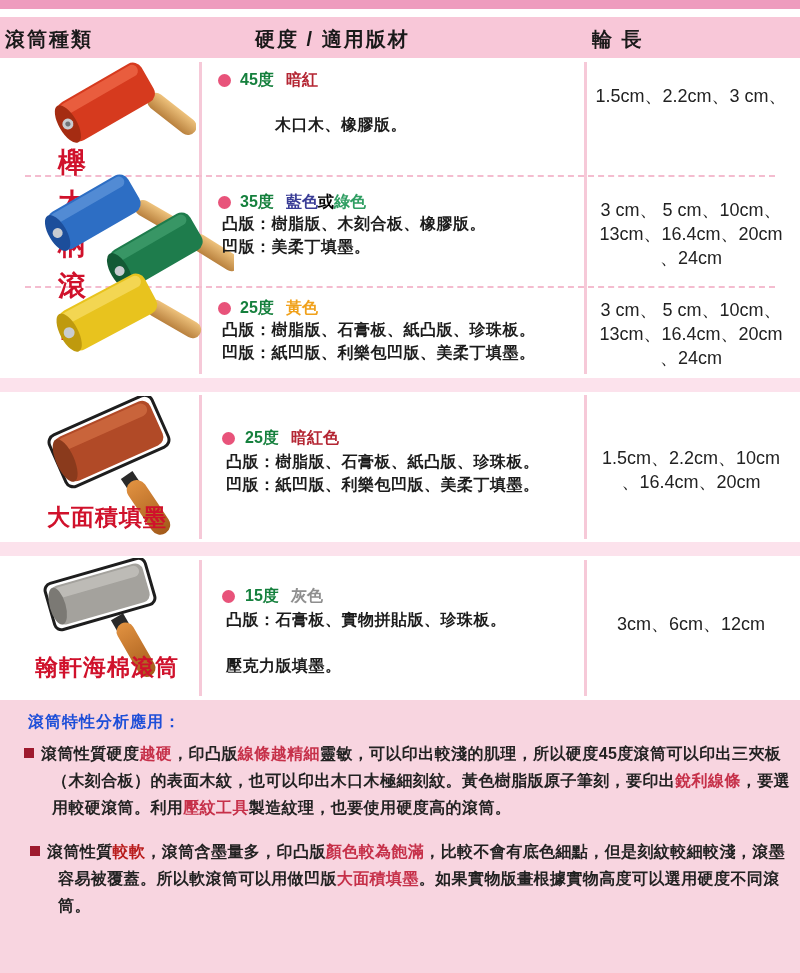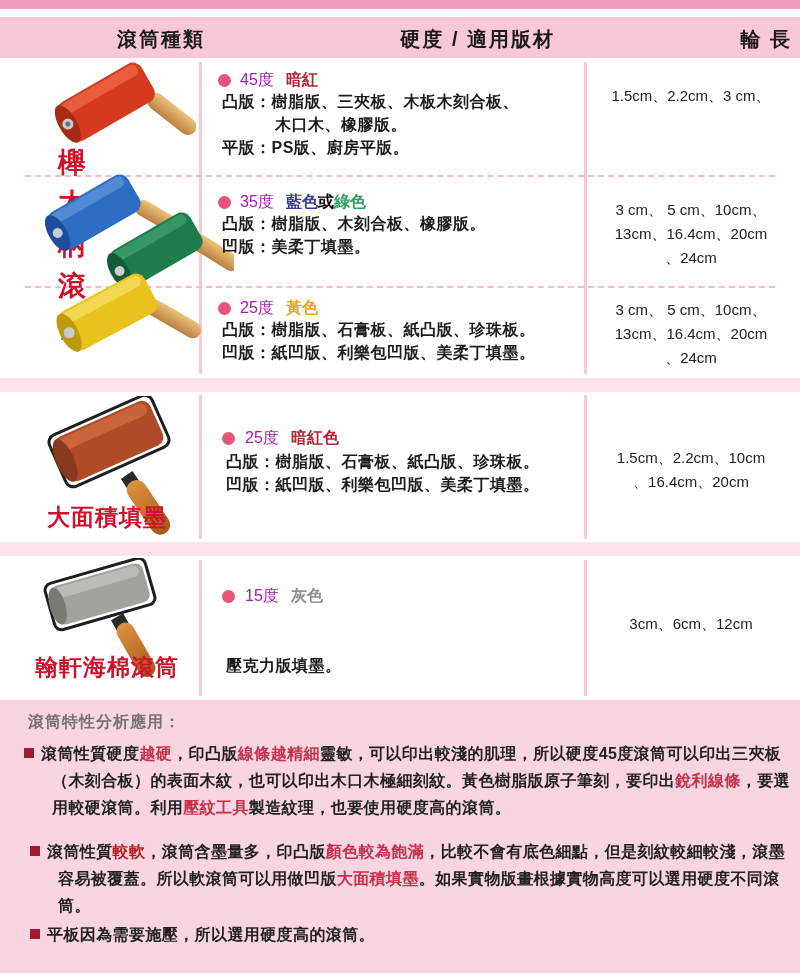--- a/index.html
+++ b/index.html
@@ -1,32 +1,32 @@
 <!DOCTYPE html>
 <html><head>
 <meta charset="utf-8">
 <style>
   html,body{margin:0;padding:0;}
   body{font-family:"Liberation Sans","DejaVu Sans",sans-serif;background:#fff;}
   .page{position:relative;width:800px;height:973px;background:#fff;overflow:hidden;}
   .abs{position:absolute;}
   .stripe{left:0;top:0;width:800px;height:9px;}
   .hband{left:0;top:17px;width:800px;height:41px;}
-  .hcell{top:26px;font-size:20px;font-weight:bold;color:#1a1a1a;text-align:right;letter-spacing:2px;white-space:nowrap;}
+  .hcell{top:26px;font-size:20px;font-weight:bold;color:#1a1a1a;text-align:left;letter-spacing:2px;white-space:nowrap;}
   .vdiv{width:3px;}
   .sep{left:0;width:800px;}
   .dash{left:25px;width:750px;height:0;border-top:2px dashed #f4bccf;}
   .vlabel{width:34px;font-size:28px;line-height:41px;font-weight:bold;word-break:break-all;text-align:center;}
   .seclabel{width:190px;text-align:center;font-size:23px;font-weight:bold;letter-spacing:1px;white-space:nowrap;}
   .bullet{width:13px;height:13px;border-radius:50%;}
-  .deg{font-size:16px;font-weight:normal;color:#a21caf;white-space:nowrap;}
+  .deg{font-size:16px;font-weight:bold;color:#15803d;white-space:nowrap;}
   .cword{font-size:16px;font-weight:bold;white-space:nowrap;}
   .mline{font-size:16px;font-weight:bold;color:#1c1c1c;letter-spacing:0.5px;white-space:nowrap;}
   .lenblock{width:206px;text-align:center;}
-  .lenline{font-size:15px;color:#222;line-height:24px;white-space:nowrap;}
+  .lenline{font-size:18px;color:#222;line-height:24px;white-space:nowrap;}
   .notes-bg{left:0;top:700px;width:800px;height:273px;}
   .ntitle{font-size:16px;font-weight:bold;letter-spacing:1px;white-space:nowrap;}
   .para{width:742px;font-size:16px;font-weight:bold;line-height:27px;color:#222;padding-left:28px;text-indent:-11px;letter-spacing:0.4px;}
   .sq{position:absolute;left:0;top:8px;width:10px;height:10px;}
   svg{display:block;}
 </style>
 </head>
 <body>
 
 <div class="page">
@@ -109,23 +109,21 @@
       <rect x="-48" y="-22" width="96" height="44" rx="10" fill="#e8c31e"></rect>
       <rect x="-44" y="-20" width="88" height="12" rx="6" fill="#f4d95c" opacity="0.85"></rect>
       <ellipse cx="-44" cy="0" rx="9" ry="21" fill="#bf9a0e"></ellipse>
       <circle cx="-44" cy="0" r="5.5" fill="#c9ccd1"></circle>
     </g>
   </svg>
 
   <div class="abs bullet" style="left: 218px; top: 74px; background: rgb(232, 83, 122);"></div>
   <div class="abs deg" style="left:240px;top:70px;">45度</div>
   <div class="abs cword" style="left:286px;top:70px;"><span style="color: rgb(180, 38, 51);">暗紅</span></div>
-  <div class="abs mline" style="left:222px;top:92px;">凸版：樹脂版、三夾板、木板木刻合板、</div>
   <div class="abs mline" style="left:275px;top:115px;">木口木、橡膠版。</div>
-  <div class="abs mline" style="left:222px;top:138px;">平版：PS版、廚房平版。</div>
   <div class="abs lenblock" style="left:588px;top:84px;">
     <div class="lenline">1.5cm、2.2cm、3 cm、</div>
   </div>
 
   <div class="abs bullet" style="left: 218px; top: 196px; background: rgb(232, 83, 122);"></div>
   <div class="abs deg" style="left:240px;top:192px;">35度</div>
   <div class="abs cword" style="left:286px;top:192px;"><span style="color: rgb(58, 61, 150);">藍色</span><span>或</span><span style="color: rgb(47, 158, 98);">綠色</span></div>
   <div class="abs mline" style="left:222px;top:237px;">凹版：美柔丁填墨。</div>
   <div class="abs mline" style="left:222px;top:214px;">凸版：樹脂版、木刻合板、橡膠版。</div>
   <div class="abs lenblock" style="left:588px;top:198px;">
@@ -179,33 +177,31 @@
       <rect x="-48" y="-20" width="96" height="40" rx="8" fill="#a4a29d"></rect>
       <rect x="-44" y="-18" width="88" height="11" rx="5.5" fill="#c2c0bb" opacity="0.85"></rect>
       <ellipse cx="-44" cy="0" rx="8" ry="19" fill="#7b7974"></ellipse>
     </g>
   </svg>
   <div class="abs seclabel" style="left: 12px; top: 652px; color: rgb(208, 17, 43);">翰軒海棉滾筒</div>
 
   <div class="abs bullet" style="left: 222px; top: 590px; background: rgb(232, 83, 122);"></div>
   <div class="abs deg" style="left:245px;top:586px;">15度</div>
   <div class="abs cword" style="left:291px;top:586px;"><span style="color: rgb(143, 143, 143);">灰色</span></div>
+  <div class="abs mline" style="left:226px;top:610px;">凸版：石膏板、實物拼貼版、珍珠板。</div>
   <div class="abs mline" style="left:226px;top:656px;">壓克力版填墨。</div>
   <div class="abs lenblock" style="left:588px;top:612px;">
     <div class="lenline">3cm、6cm、12cm</div>
   </div>
 
   <div class="abs notes-bg" style="background: rgb(248, 213, 224);"></div>
-  <div class="abs ntitle" style="left: 28px; top: 712px; color: #737373;">滾筒特性分析應用：</div>
+  <div class="abs ntitle" style="left: 28px; top: 712px; color: #1d4ed8;">滾筒特性分析應用：</div>
 
   <div class="abs para" style="left:24px;top:740px;">
     <span class="sq" style="background: rgb(158, 26, 46);"></span><span><span>滾筒性質硬度</span><span style="color: rgb(198, 48, 73);">越硬</span><span>，印凸版</span><span style="color: rgb(198, 48, 73);">線條越精細</span><span>靈敏，可以印出較淺的肌理，所以硬度45度滾筒可以印出三夾板（木刻合板）的表面木紋，也可以印出木口木極細刻紋。黃色樹脂版原子筆刻，要印出</span><span style="color: rgb(198, 48, 73);">銳利線條</span><span>，要選用較硬滾筒。利用</span><span style="color: rgb(198, 48, 73);">壓紋工具</span><span>製造紋理，也要使用硬度高的滾筒。</span></span>
   </div>
 
   <div class="abs para" style="left:30px;top:838px;">
     <span class="sq" style="background: rgb(158, 26, 46);"></span><span><span>滾筒性質</span><span style="color: #b91c1c;">較軟</span><span>，滾筒含墨量多，印凸版</span><span style="color: rgb(198, 48, 73);">顏色較為飽滿</span><span>，比較不會有底色細點，但是刻紋較細較淺，滾墨容易被覆蓋。所以軟滾筒可以用做凹版</span><span style="color: rgb(198, 48, 73);">大面積填墨</span><span>。如果實物版畫根據實物高度可以選用硬度不同滾筒。</span></span>
   </div>
 
-  <div class="abs para" style="left:30px;top:921px;">
-    <span class="sq" style="background: rgb(158, 26, 46);"></span><span><span>平板因為需要施壓，所以選用硬度高的滾筒。</span></span>
-  </div>
 
 </div>
 
 </body></html>

